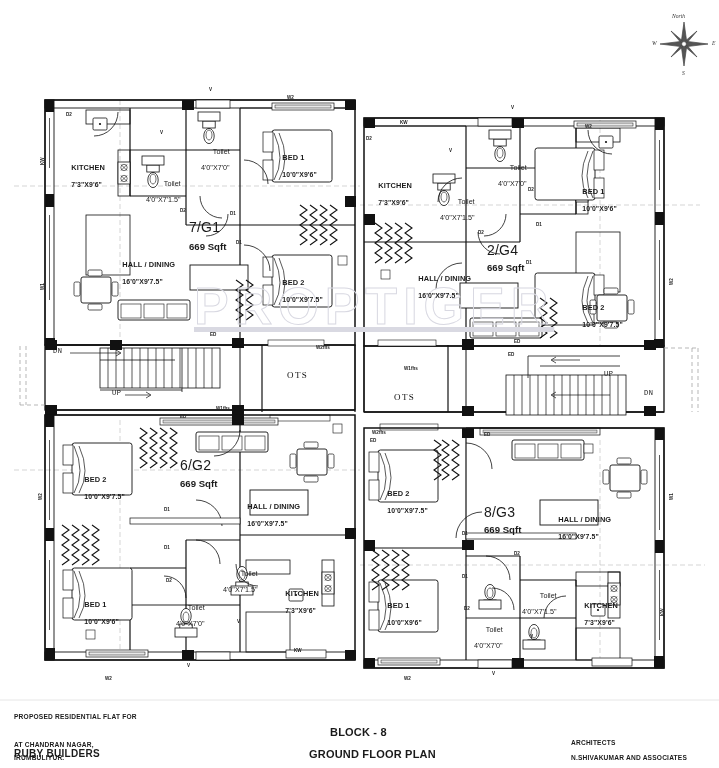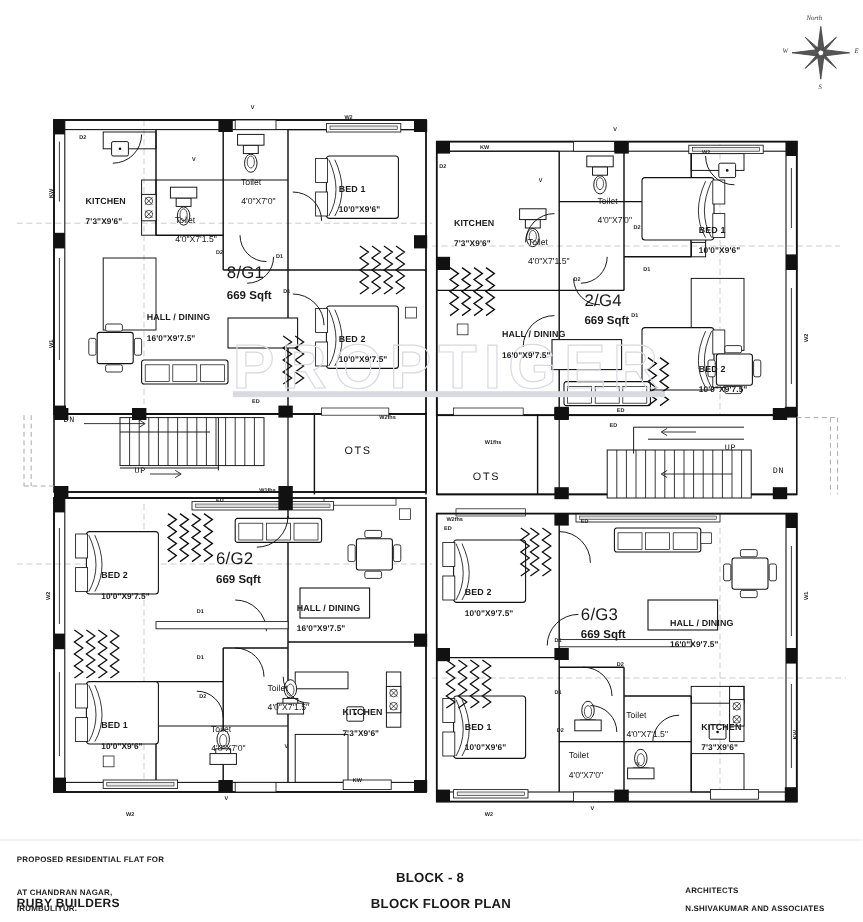--- a/index.html
+++ b/index.html
@@ -1,25 +1,25 @@
 <!DOCTYPE html>
 <html><head>
 <meta charset="utf-8">
 <style>
   html,body{margin:0;padding:0;background:#ffffff;}
   body{width:719px;height:768px;font-family:"Liberation Sans",sans-serif;color:#111;overflow:hidden;position:relative;}
   #plan{position:absolute;left:0;top:0;width:719px;height:768px;}
   .lbl{position:absolute;white-space:pre;line-height:1.12;font-family:"Liberation Sans",sans-serif;color:#1a1a1a;}
   .room{font-size:7.4px;font-weight:700;letter-spacing:.1px;}
   .room .dim{font-size:6.9px;font-weight:700;}
-  .toilet{font-size:7.2px;font-weight:400;}
+  .toilet{font-size:7.2px;font-weight:400;text-align:right;}
   .unitno{font-size:14px;font-weight:400;letter-spacing:.2px;}
   .unitsq{font-size:9.6px;font-weight:700;}
   .tiny{font-size:4.6px;font-weight:700;color:#222;}
-  .ots{font-size:9px;font-family:Liberation Sans, sans-serif;letter-spacing:1.4px;color:#111;}
+  .ots{font-size:9px;font-family:Liberation Serif, serif;letter-spacing:1.4px;color:#111;}
   .updn{font-size:7px;font-family:Liberation Mono, monospace;letter-spacing:.6px;color:#111;}
   .vert{transform-origin:0 0;}
   .ftr-small{font-size:6.6px;font-weight:700;letter-spacing:.2px;}
   .ftr-big{font-size:11px;font-weight:700;letter-spacing:.2px;}
   .ftr-mid{font-size:10px;font-weight:700;letter-spacing:.3px;}
   .cmp{font-size:5.6px;font-family:"Liberation Serif",serif;font-style:italic;color:#333;}
   .wm{position:absolute;font-size:52px;font-weight:700;letter-spacing:6px;color:transparent;
       -webkit-text-stroke:1px #d9d9e2;font-family:"Liberation Sans",sans-serif;pointer-events:none;}
 </style>
 </head>
@@ -505,21 +505,21 @@
   <span class="dim">10'0"X9'6"</span>
 </div>
 <div class="lbl room" style="left:278px;top:271px;">
   <span>BED 2</span><br>
   <span class="dim">10'0"X9'7.5"</span>
 </div>
 <div class="lbl room" style="left:118px;top:253px;">
   <span>HALL / DINING</span><br>
   <span class="dim">16'0"X9'7.5"</span>
 </div>
-<div class="lbl unitno" style="left:189px;top:220px;">8/G1</div>
+<div class="lbl unitno" style="left:189px;top:220px;">7/G1</div>
 <div class="lbl unitsq" style="left:189px;top:242px;">669 Sqft</div>
 
 <div class="lbl room" style="left:374px;top:174px;">
   <span>KITCHEN</span><br>
   <span class="dim">7'3"X9'6"</span>
 </div>
 <div class="lbl toilet" style="left:436px;top:190px;">
   <span>Toilet</span><br>
   <span>4'0"X7'1.5"</span>
 </div>
@@ -586,21 +586,21 @@
   <span>4'0"X7'1.5"</span>
 </div>
 <div class="lbl room" style="left:580px;top:594px;">
   <span>KITCHEN</span><br>
   <span class="dim">7'3"X9'6"</span>
 </div>
 <div class="lbl room" style="left:554px;top:508px;">
   <span>HALL / DINING</span><br>
   <span class="dim">16'0"X9'7.5"</span>
 </div>
-<div class="lbl unitno" style="left:484px;top:505px;">6/G3</div>
+<div class="lbl unitno" style="left:484px;top:505px;">8/G3</div>
 <div class="lbl unitsq" style="left:484px;top:525px;">669 Sqft</div>
 
 <div class="lbl ots" style="left:287px;top:370px;">OTS</div>
 <div class="lbl ots" style="left:394px;top:392px;">OTS</div>
 <div class="lbl updn" style="left:53px;top:348px;">DN</div>
 <div class="lbl updn" style="left:112px;top:390px;">UP</div>
 <div class="lbl updn" style="left:604px;top:371px;">UP</div>
 <div class="lbl updn" style="left:644px;top:390px;">DN</div>
 
 <div class="lbl tiny" style="left:210px;top:332px;">ED</div>
@@ -656,16 +656,16 @@
 <div class="lbl cmp" style="left:652px;top:40px;">W</div>
 <div class="lbl cmp" style="left:712px;top:40px;">E</div>
 <div class="lbl cmp" style="left:682px;top:70px;">S</div>
 
 <div class="lbl ftr-small" style="left:14px;top:713px;">PROPOSED RESIDENTIAL FLAT FOR</div>
 <div class="lbl ftr-mid" style="left:14px;top:748px;">RUBY BUILDERS</div>
 <div class="lbl ftr-small" style="left:14px;top:741px;">AT CHANDRAN NAGAR,</div>
 <div class="lbl ftr-small" style="left:14px;top:754px;">IRUMBULIYUR.</div>
 
 <div class="lbl ftr-big" style="left:330px;top:726px;">BLOCK - 8</div>
-<div class="lbl ftr-big" style="left:309px;top:748px;">BLOCK FLOOR PLAN</div>
+<div class="lbl ftr-big" style="left:309px;top:748px;">GROUND FLOOR PLAN</div>
 
 <div class="lbl ftr-small" style="left:571px;top:739px;">ARCHITECTS</div>
 <div class="lbl ftr-small" style="left:571px;top:754px;">N.SHIVAKUMAR AND ASSOCIATES</div>
 
 </body></html>

